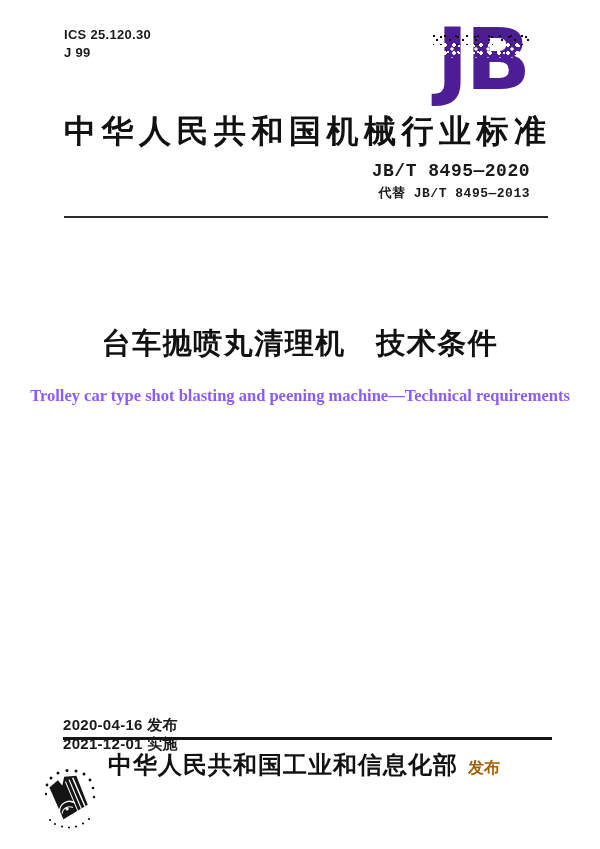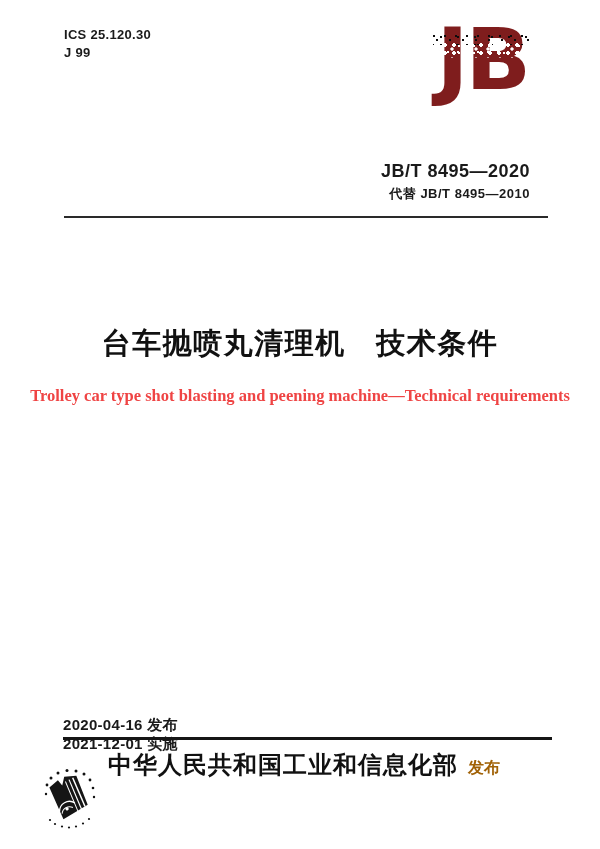--- a/index.html
+++ b/index.html
@@ -19,21 +19,21 @@
     letter-spacing:.3px;
   }
   
   .jb-wrap{
     position:absolute;right:72px;top:16px;
     line-height:1;
   }
   .jb-text{
     font-family:"DejaVu Sans","Liberation Sans",sans-serif;
     font-weight:900;font-size:86px;line-height:1;
-    letter-spacing:-3px;color:#7f1d1d;
+    letter-spacing:-3px;color:#4c1d95;
   }
   .jb-erode-black{
     position:absolute;left:-4px;right:-4px;top:18px;height:11px;
     background-image:
       radial-gradient(circle at 2px 2px,#0c0c0c 1.3px,transparent 1.5px),
       radial-gradient(circle at 5px 6px,#0c0c0c 1.1px,transparent 1.3px),
       radial-gradient(circle at 9px 3px,#0c0c0c 1px,transparent 1.2px);
     background-size:11px 9px,13px 11px,17px 8px;
   }
   .jb-erode-white{
@@ -47,38 +47,38 @@
   }
   
   .header-title{
     position:absolute;left:64px;top:110px;
     font-size:32px;font-weight:bold;white-space:nowrap;
     letter-spacing:5.5px;color:#111;
   }
   
   .std-block{
     position:absolute;right:70px;top:161px;text-align:right;
-    font-family:Liberation Sans, sans-serif;
+    font-family:Liberation Mono, monospace;
   }
   .std-number{font-size:18px;font-weight:bold;letter-spacing:.5px;}
   .std-replaces{font-size:13px;font-weight:bold;margin-top:3px;letter-spacing:.5px;}
   
   .rule-top{position:absolute;left:64px;right:52px;top:216px;height:2px;background:#2a2a2a;}
   .rule-bottom{position:absolute;left:63px;right:48px;top:737px;height:3px;background:#151515;}
   
   .main-title{
     position:absolute;left:0;right:0;top:324px;
     text-align:center;font-size:29px;font-weight:bold;
     letter-spacing:1.5px;color:#111;
   }
   .en-title{
     position:absolute;left:0;right:0;top:386px;
     text-align:center;
     font-family:"Liberation Serif","DejaVu Serif",serif;
-    font-size:16.5px;font-weight:bold;color:#ef4444;
+    font-size:16.5px;font-weight:bold;color:#8b5cf6;
   }
   
   .dates-row{
     position:absolute;left:63px;right:50px;top:716px;
     display:flex;justify-content:space-between;
     font-size:15px;font-weight:bold;letter-spacing:.3px;flex-direction:column;
   }
   
   .publisher-row{
     position:absolute;left:8px;right:0;top:749px;
@@ -98,24 +98,25 @@
     <div>ICS 25.120.30</div>
     <div>J 99</div>
   </div>
 
   <div class="jb-wrap">
     <span class="jb-text">JB</span>
     <div class="jb-erode-black"></div>
     <div class="jb-erode-white"></div>
   </div>
 
+  <div class="header-title">中华人民共和国机械行业标准</div>
 
   <div class="std-block">
     <div class="std-number">JB/T 8495—2020</div>
-    <div class="std-replaces">代替 JB/T 8495—2010</div>
+    <div class="std-replaces">代替 JB/T 8495—2013</div>
   </div>
 
   <div class="rule-top"></div>
 
   <div class="main-title">台车抛喷丸清理机　技术条件</div>
 
   <div class="en-title">Trolley car type shot blasting and peening machine—Technical requirements</div>
 
   <div class="dates-row">
     <span>2020-04-16 发布</span>

